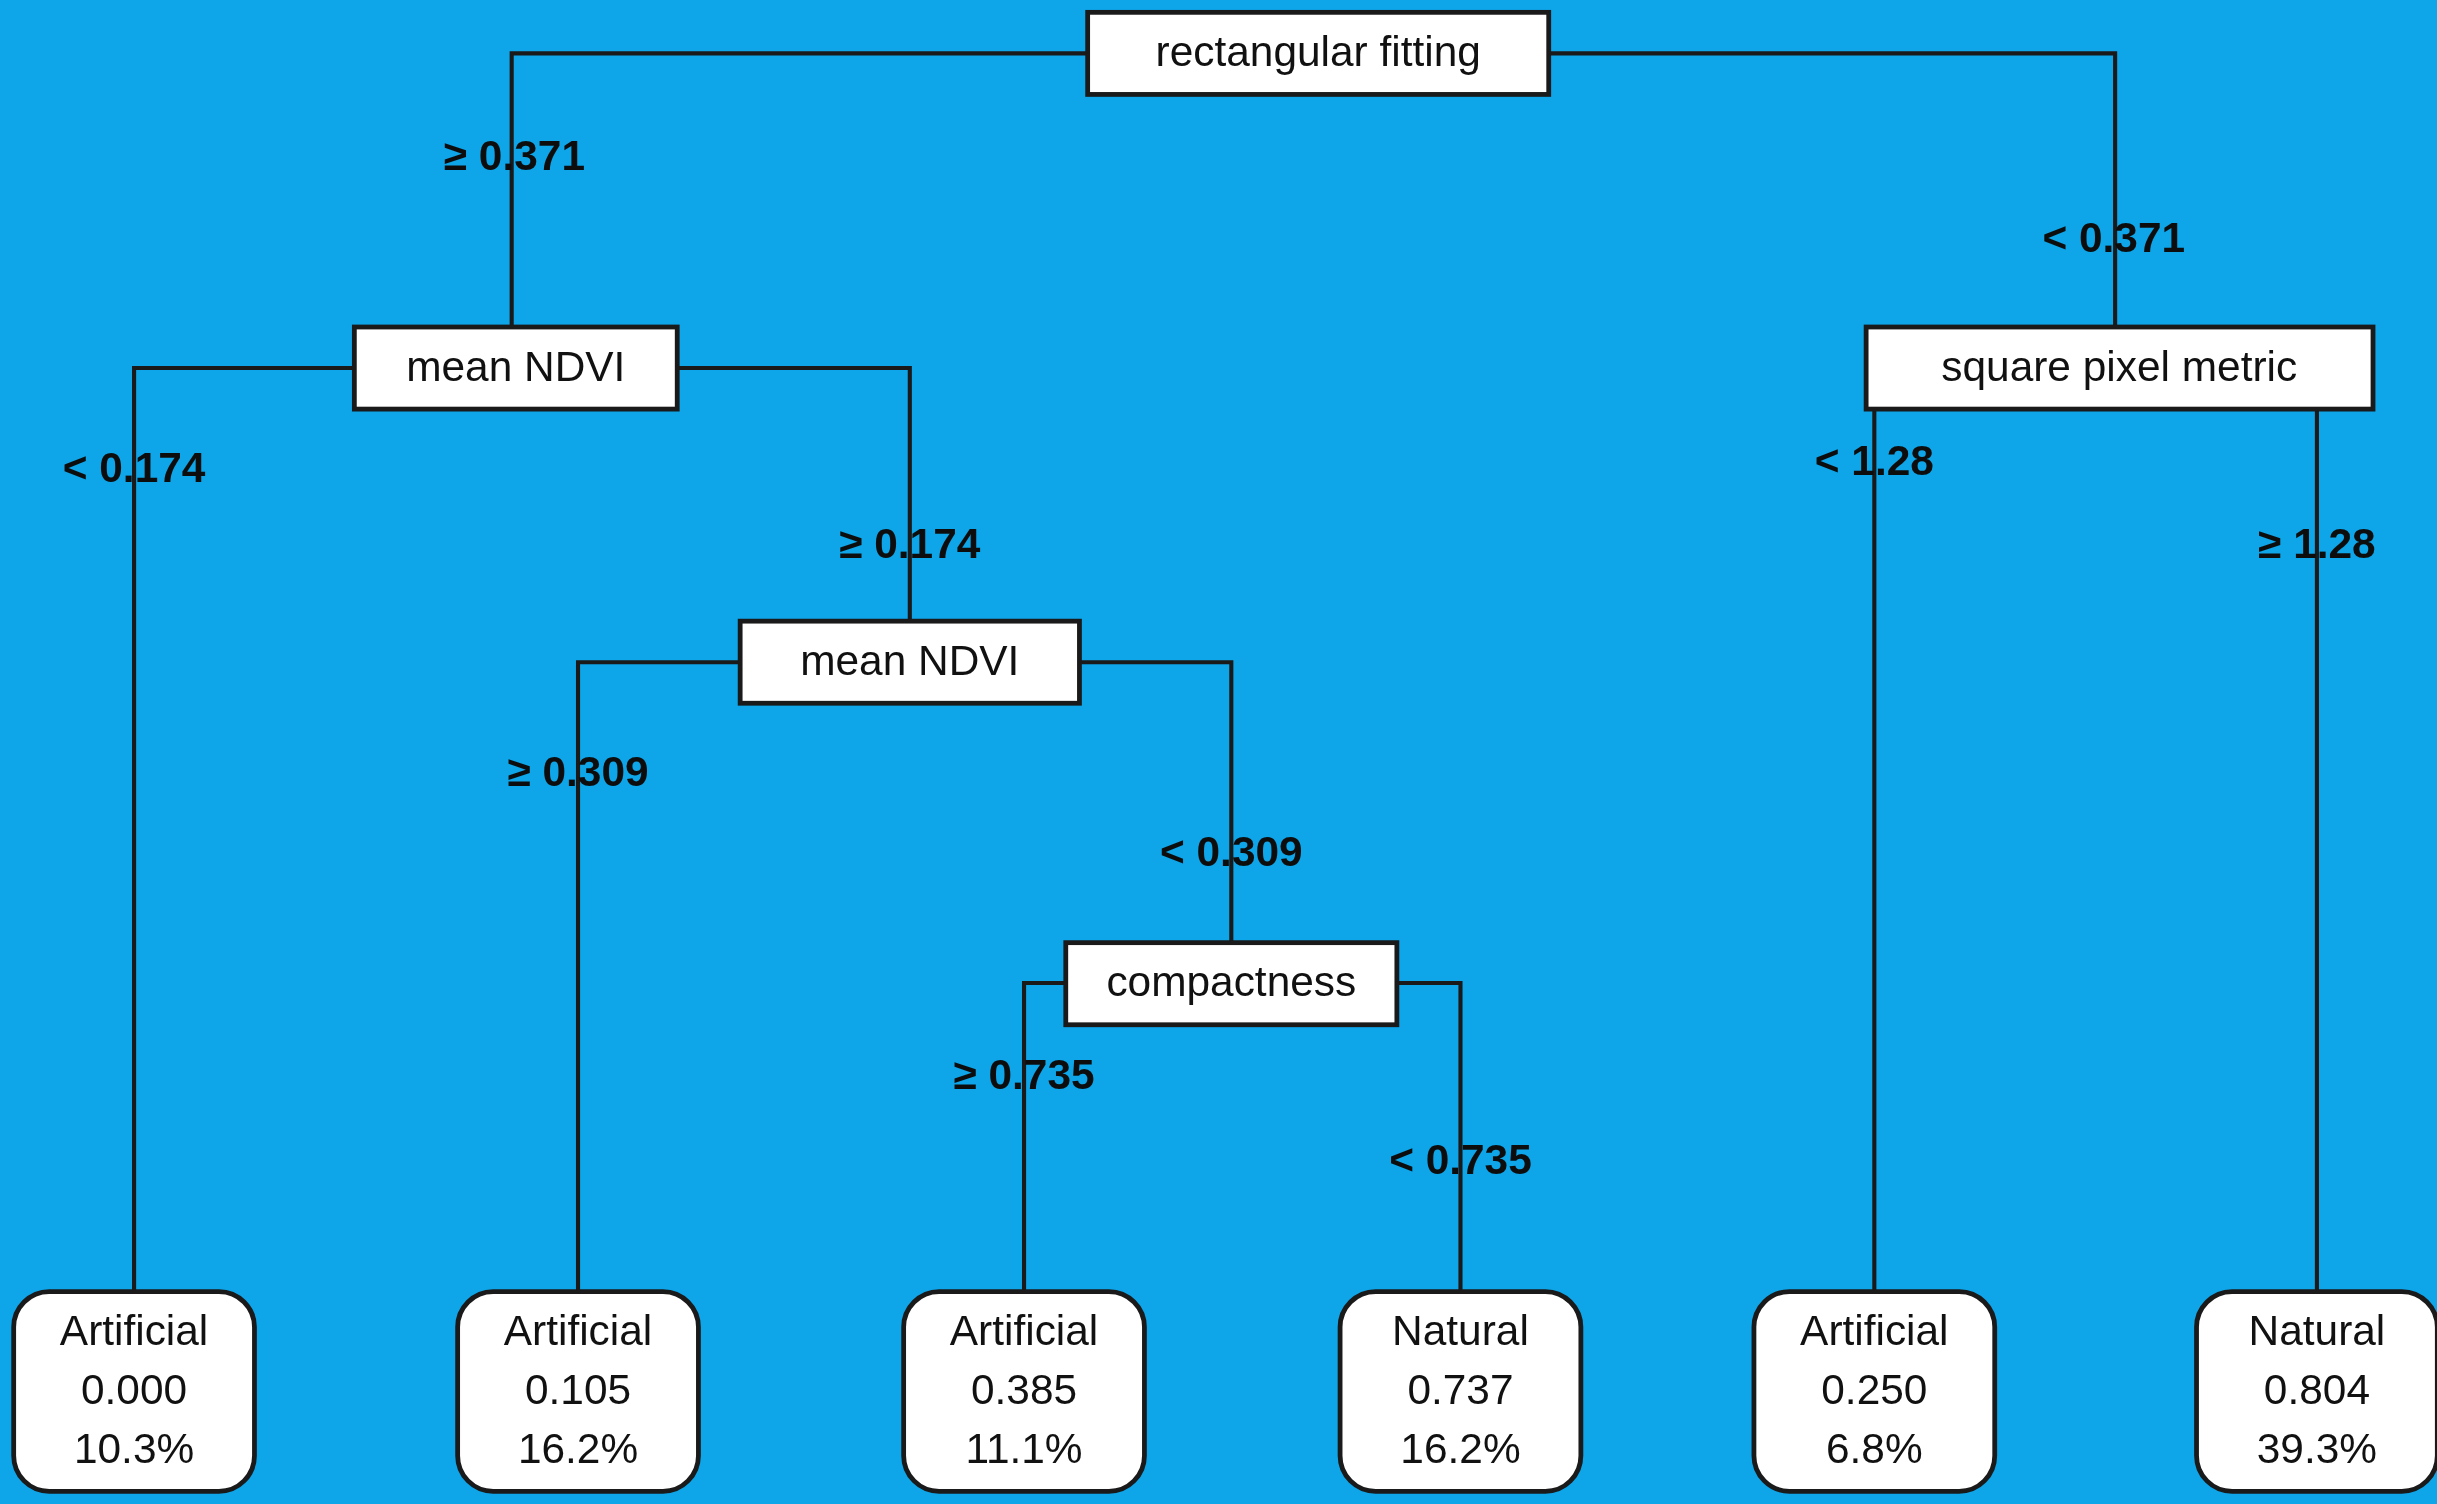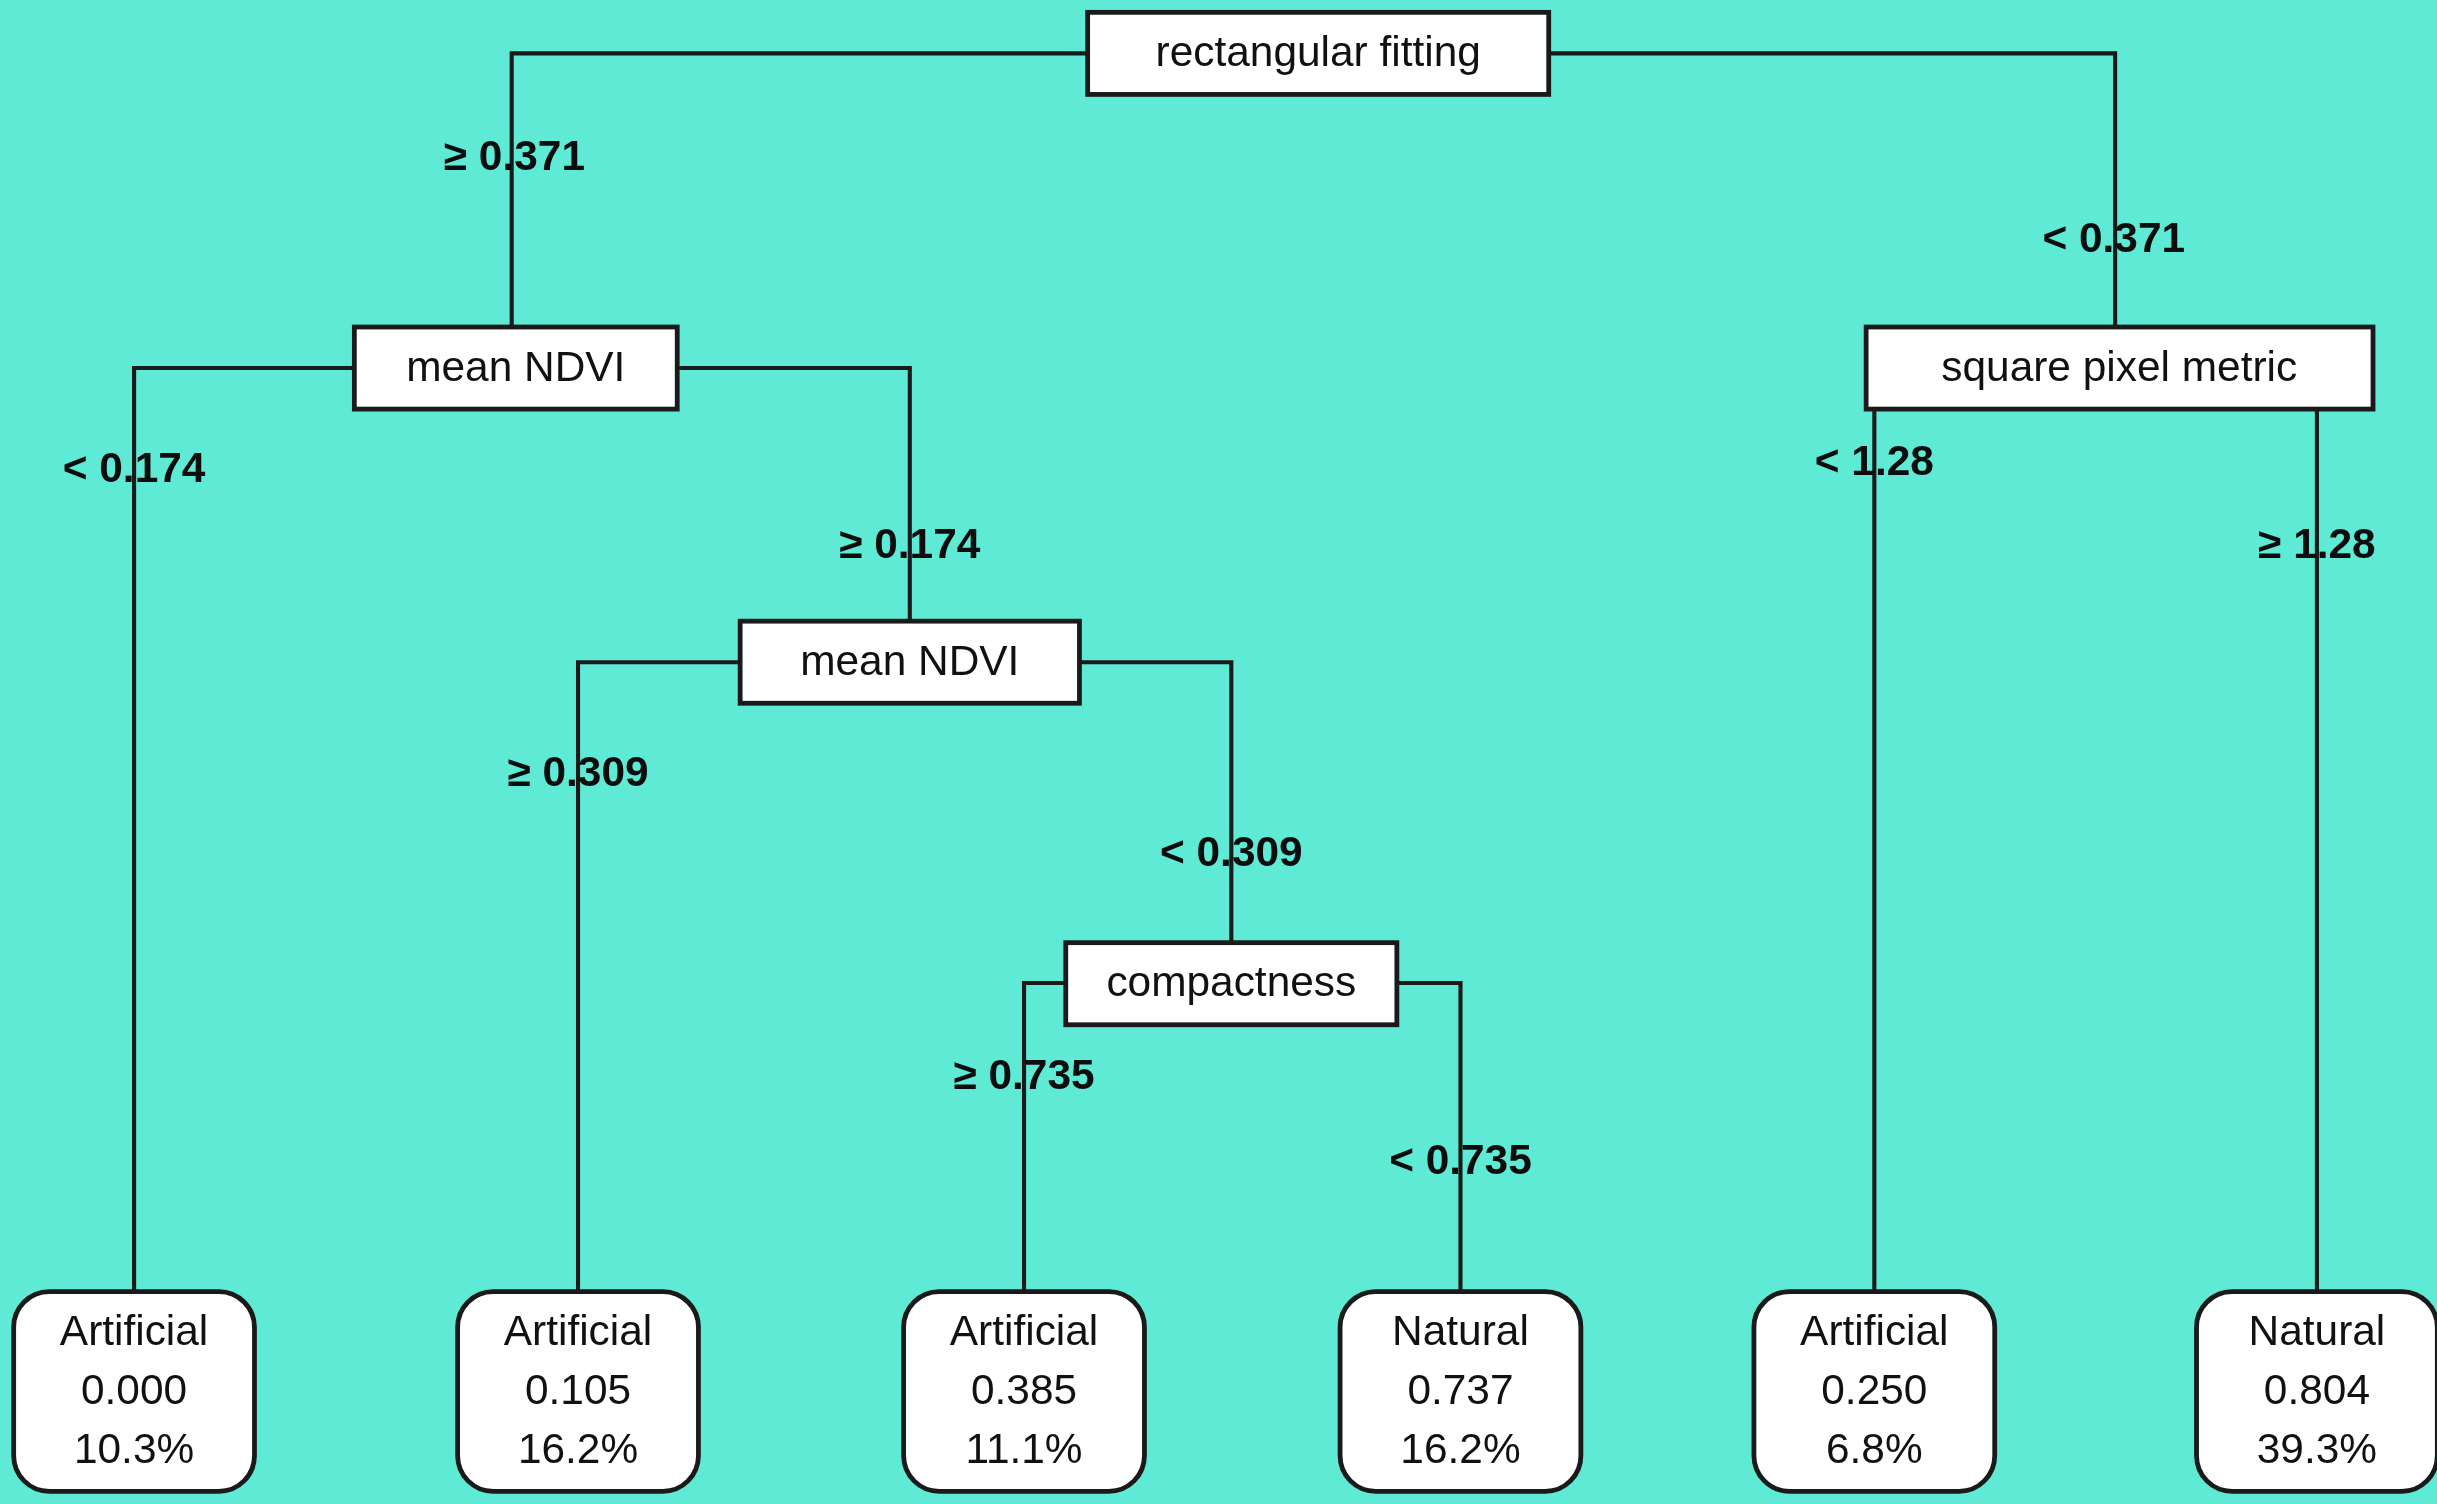--- a/index.html
+++ b/index.html
@@ -7,21 +7,21 @@
     padding: 0;
     background: #ffffff;
   }
   body {
     font-family: "Liberation Sans", sans-serif;
   }
   #canvas {
     position: relative;
     width: 2438px;
     height: 1505px;
-    background: #5eead4;
+    background: #0ea5e9;
     overflow: hidden;
   }
   svg#tree-svg {
     position: absolute;
     top: 0;
     left: 0;
     width: 2438px;
     height: 1505px;
     display: block;
   }

